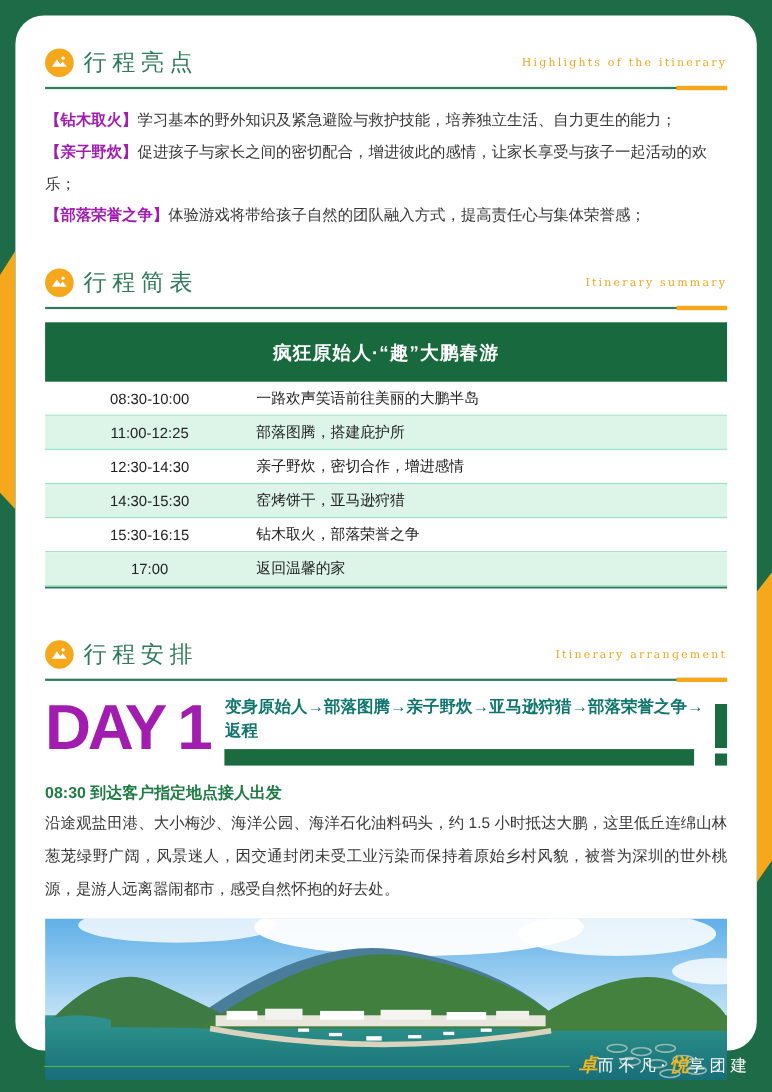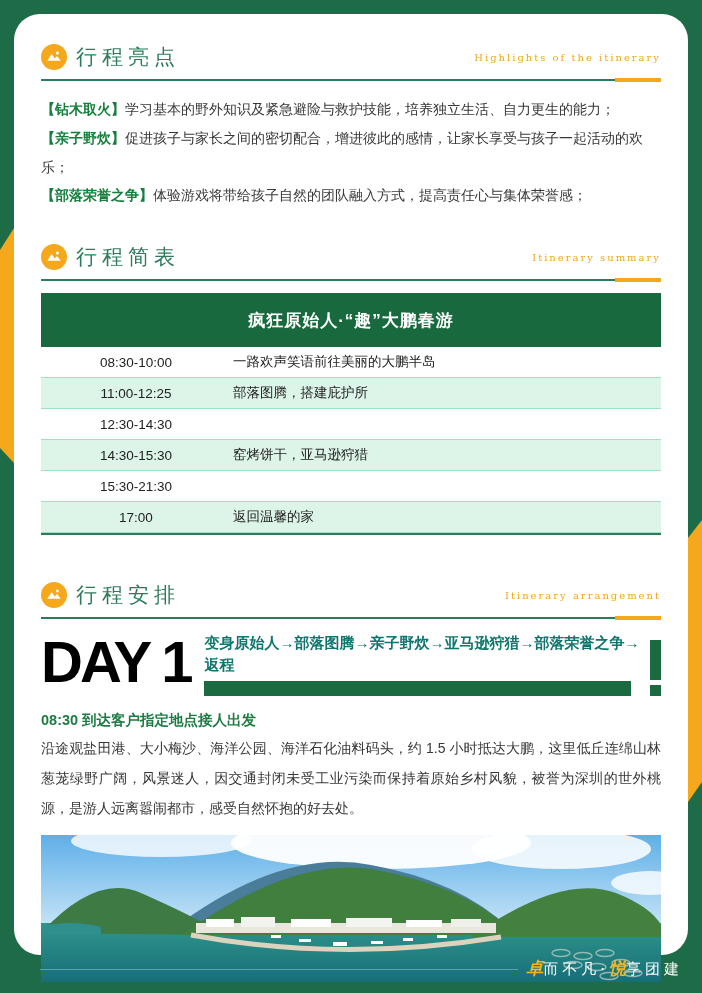--- a/index.html
+++ b/index.html
@@ -37,40 +37,40 @@
     font-family:"DejaVu Serif","Liberation Serif",serif;
   }
   .sec-divider{position:relative;height:4px;margin-top:7px;}
   .sec-divider .line{position:absolute;left:0;right:0;top:1px;height:2px;background:#2E7B5B;}
   .sec-divider .tick{position:absolute;right:0;top:0;width:46px;height:4px;background:#F5A81C;}
 
   
   .sec-highlights{margin-top:29px;}
   .hl-list{margin-top:13px;}
   .hl-item{font-size:14px;line-height:2.06;color:#373737;}
-  .hl-tag{color:#15803d;font-weight:bold;text-align:center;}
+  .hl-tag{color:#a21caf;font-weight:bold;text-align:center;}
 
   
   .sec-summary{margin-top:33px;}
   .it-table{margin-top:11px;}
   .it-table-header{
     height:54px;background:#19693E;color:#fff;font-weight:bold;font-size:17px;
     display:flex;align-items:center;justify-content:center;letter-spacing:1px;
   }
   .it-rows{border-bottom:2px solid #2E7B5B;}
   .it-row{display:flex;height:30px;align-items:center;border-bottom:1px solid #9CE2C2;font-size:13.5px;color:#222;}
   .it-row:nth-child(even){background:#DCF5E8;}
   .it-row .t{flex:0 0 190px;text-align:center;}
   .it-row .a{flex:1;text-align:left;padding-left:2px;}
 
   
   .sec-arrangement{margin-top:46px;}
   .day-block{display:flex;margin-top:10px;align-items:stretch;}
   .day-label{
-    font-size:58px;font-weight:bold;color:#000000;line-height:64px;
+    font-size:58px;font-weight:bold;color:#a21caf;line-height:64px;
     letter-spacing:-3px;flex:0 0 auto;font-family:"Liberation Sans",sans-serif;
   }
   .day-right{flex:1;margin-left:14px;display:flex;flex-direction:column;justify-content:flex-start;}
   .day-route{color:#0f766e;font-weight:bold;font-size:15px;line-height:1.45;padding-top:2px;}
   .day-bar{height:15px;background:#1B6B40;margin-top:5px;width:97%;}
   .day-excl{flex:0 0 11px;margin-left:6px;display:flex;flex-direction:column;align-items:center;justify-content:flex-end;padding-bottom:0;}
   .day-excl .bar{width:11px;height:40px;background:#1B6B40;}
   .day-excl .dot{width:11px;height:11px;background:#1B6B40;margin-top:5px;}
 
   .time-heading{margin-top:15px;font-size:14.5px;font-weight:bold;color:#1E7B44;}
@@ -140,27 +140,29 @@
         <div class="it-row">
             <span class="t">08:30-10:00</span>
             <span class="a">一路欢声笑语前往美丽的大鹏半岛</span>
           </div>
         <div class="it-row">
             <span class="t">11:00-12:25</span>
             <span class="a">部落图腾，搭建庇护所</span>
           </div>
         <div class="it-row">
             <span class="t">12:30-14:30</span>
+            <span class="a">亲子野炊，密切合作，增进感情</span>
           </div>
         <div class="it-row">
             <span class="t">14:30-15:30</span>
             <span class="a">窑烤饼干，亚马逊狩猎</span>
           </div>
         <div class="it-row">
-            <span class="t">15:30-21:30</span>
+            <span class="t">15:30-16:15</span>
+            <span class="a">钻木取火，部落荣誉之争</span>
           </div>
         <div class="it-row">
             <span class="t">17:00</span>
             <span class="a">返回温馨的家</span>
           </div>
       </div>
     </div>
   </div>
 
   <div class="sec-arrangement">

